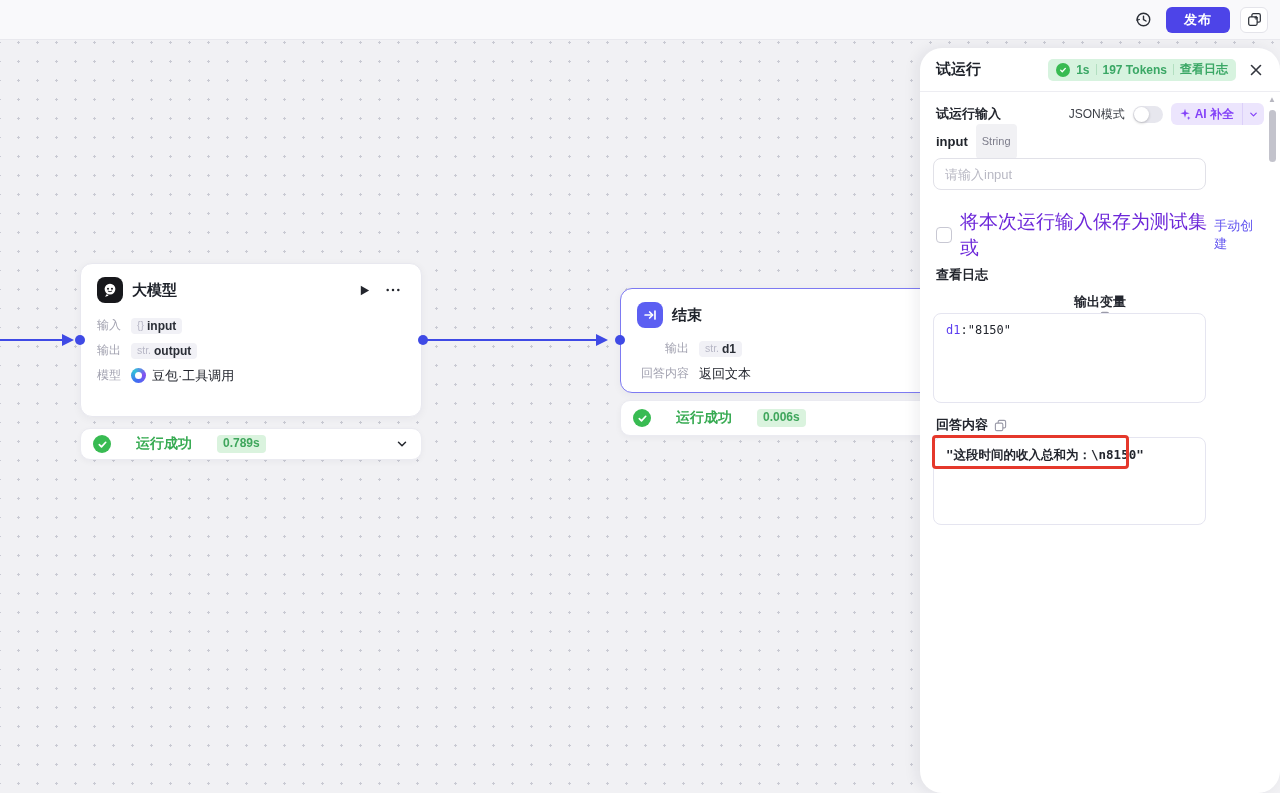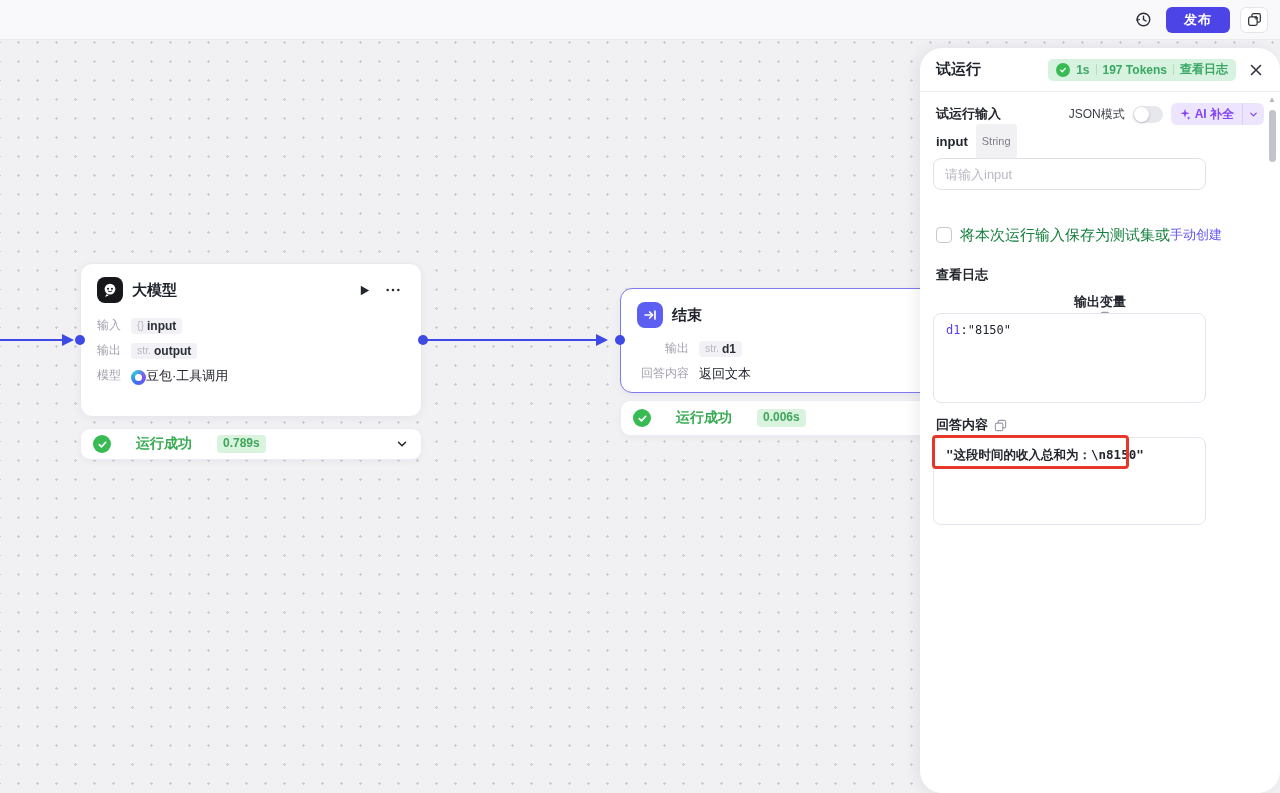--- a/index.html
+++ b/index.html
@@ -30,21 +30,21 @@
   .node-header { display:flex; align-items:center; gap:9px; padding:13px 20px 6px 16px;justify-content:center; }
   .node-icon { width:26px; height:26px; border-radius:8px; display:flex; align-items:center;
                justify-content:center; flex:none; }
   .node-icon.black { background:#17181c; }
   .node-icon.purple { background:#5c5ff2; }
   .node-title { font-size:15px; font-weight:700; color:#1e222a; flex:1; }
   .hdr-actions { display:flex; align-items:center; gap:14px; }
   .row { display:flex; align-items:center; gap:10px; padding:0 16px; height:25px; }
   .rlabel { font-size:12px; color:#a2a2b0; flex:none; }
   .rlabel.right { width:52px; text-align:right; }
-  .rvalue { font-size:13px; color:#23262e; display:flex; align-items:flex-end; gap:0; }
+  .rvalue { font-size:13px; color:#23262e; display:flex; align-items:center; gap:6px; }
   .rvalue.muted { color:#b6b6c2; }
   .pill { display:inline-flex; align-items:center; gap:3px; background:#f1f1f6; border-radius:4px;
           padding:2px 6px; line-height:1; }
   .ptype { font-size:10.5px; color:#b7b7c6; }
   .pname { font-size:12px; font-weight:700; color:#2a2e36; }
   .doubao { width:15px; height:15px; border-radius:50%;
             background:conic-gradient(from 200deg,#3f6cf2,#31c3d9,#8452f0,#3f6cf2); position:relative; flex:none; }
   .doubao::after { content:""; position:absolute; inset:4px; background:#fff; border-radius:50%; }
 
   .statusbar { position:absolute; background:#fff; border:1px solid #ebebf1; border-radius:10px;
@@ -86,21 +86,21 @@
   .ai-chev { padding:0 5px; display:flex; align-items:center; }
   .field-name { font-size:13px; font-weight:700; color:#21252c; }
   .type-pill { font-size:11px; color:#7d7d8b; background:#f1f1f4; border-radius:4px; padding:12px 6px;
                margin-left:8px; line-height:1; }
   .text-input { width:273px; margin-left:-3px; height:32px; border:1px solid #e1e1e8; border-radius:8px;
                 padding:0 11px; font-size:13px; color:#21252c; outline:none;
                 font-family:"Liberation Sans","DejaVu Sans",sans-serif; }
   .text-input::placeholder { color:#b9b9c4; }
   .cb { width:16px; height:16px; border:1.5px solid #c8c8d3; border-radius:4px; background:#fff;
         flex:none; cursor:pointer; }
-  .save-text { font-size:15px; color:#15803d; margin-left:8px; }
+  .save-text { font-size:19px; color:#6d28d9; margin-left:8px; }
   .save-link { font-size:13px; color:#6356f0; cursor:pointer; }
   .copy-icon { margin-left:6px; cursor:pointer; display:flex; align-items:center; }
   .code-box { position:relative; width:273px; margin-left:-3px; border:1px solid #e5e5f0; border-radius:8px;
               background:#fff; padding:9px 12px; font-family:"DejaVu Sans Mono",monospace; font-size:12px; }
   .code-key { color:#5b3df0; }
   .code-rest { color:#23262e; }
   .code-dark { color:#23262e; font-weight:600; font-size:12.5px; }
   .red-annotation { position:absolute; left:-2px; top:-3px; width:197px; height:34px;
                     border:3px solid #e5382b; border-radius:4px; pointer-events:none; }
   .scroll-thumb { position:absolute; right:4px; top:62px; width:7px; height:52px; background:#c3c3cc;

